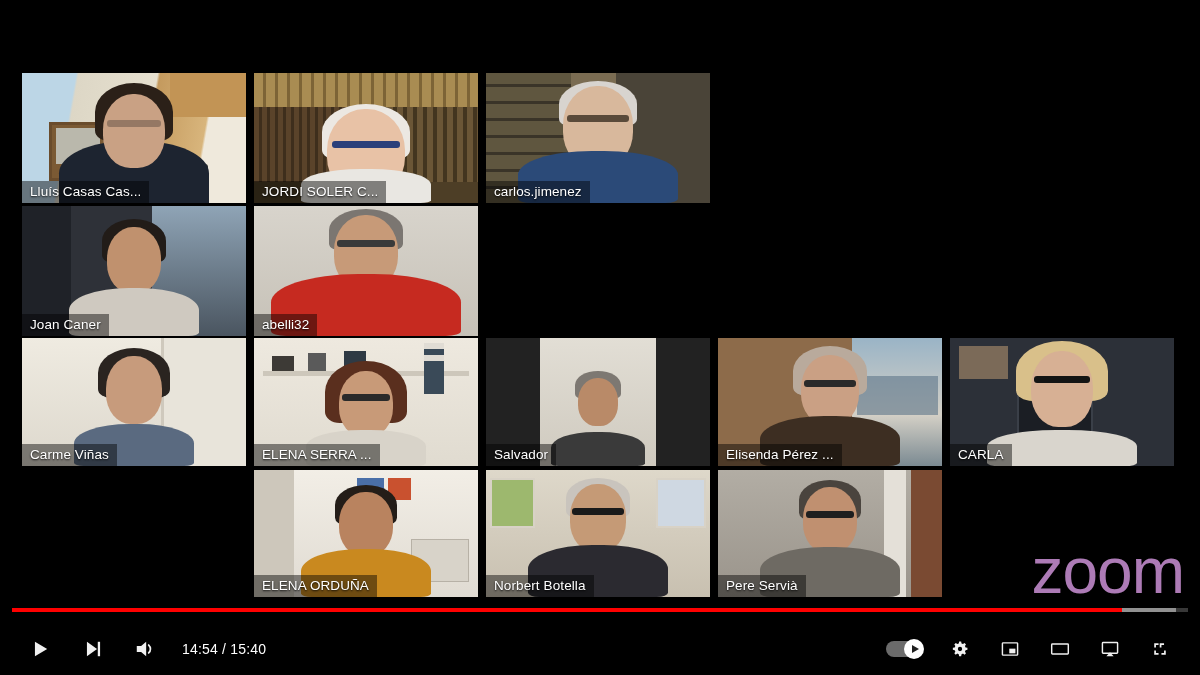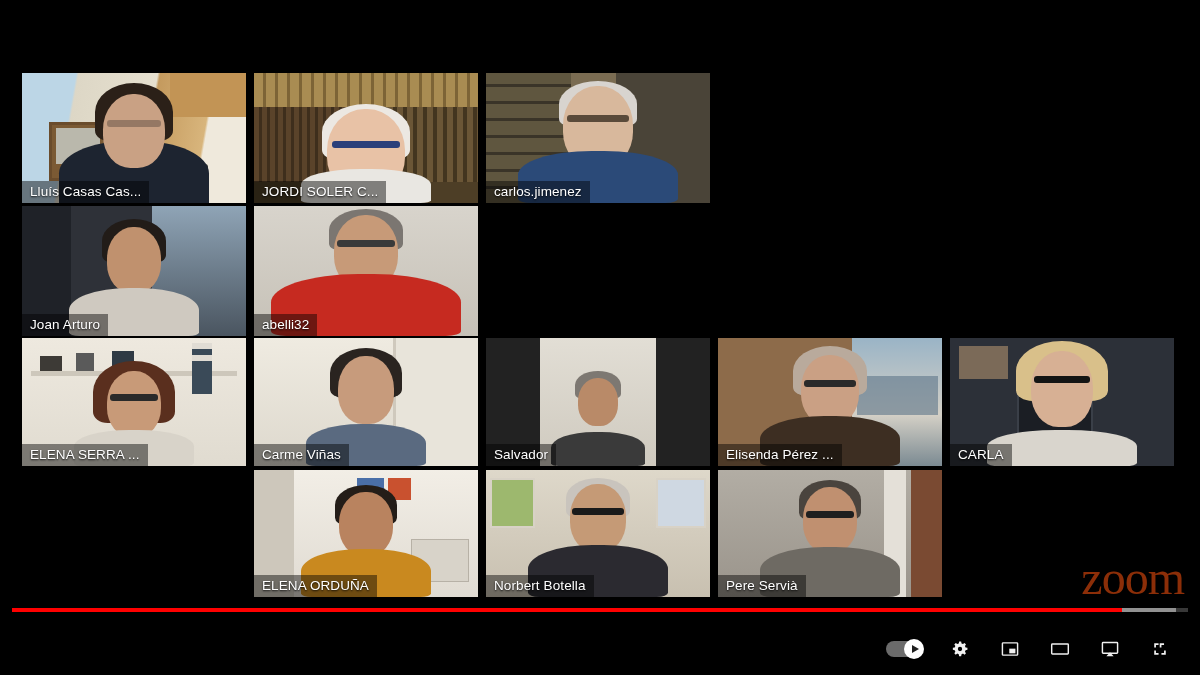--- a/index.html
+++ b/index.html
@@ -81,27 +81,27 @@
                     border-radius:50% 50% 18% 18%; }
   .scene .torso   { position:absolute; left:50%; transform:translateX(-50%);
                     border-radius:46% 46% 8% 8%; }
   .scene .glasses { position:absolute; left:50%; transform:translateX(-50%);
                     height:7px; border-radius:3px; }
 
   
   #zoom-watermark {
     position: absolute;
     right: 16px; bottom: 12px;
-    font-size: 48px;
+    font-size: 64px;
     line-height: 0.8;
     font-weight: 400;
-    color: #c2410c;
+    color: #f0abfc;
     opacity: 0.72;
     letter-spacing: -1px;
-    font-family: Liberation Serif, serif;
+    font-family: Liberation Sans, sans-serif;
     user-select: none;
   }
 
   
   #chrome {
     position: absolute;
     left: 0; bottom: 0;
     width: 1200px; height: 72px;
     background: #000;
   }
@@ -239,62 +239,62 @@
     <div class="grid-row r2">
       <div class="tile">
         <div class="scene">
           <div class="bg" style="background:#2e3138"></div>
           <div class="furn" style="left:58%;top:0;width:42%;height:100%;background:linear-gradient(180deg,#8fa4b6,#4a5560)"></div>
           <div class="furn" style="left:0;top:0;width:22%;height:100%;background:#1f2228"></div>
           <div class="hair" style="top:10%;width:64px;height:44px;background:#221c18"></div>
           <div class="head" style="top:16%;width:54px;height:66px;background:#c0916e"></div>
           <div class="torso" style="bottom:0;width:130px;height:48px;background:#cfc9c0"></div>
         </div>
-        <div class="namebar">Joan Arturo</div>
+        <div class="namebar">Joan Caner</div>
       </div>
       <div class="tile">
         <div class="scene">
           <div class="bg" style="background:linear-gradient(180deg,#d8d4cc 0%,#c6c1b7 100%)"></div>
           <div class="hair" style="top:2%;width:74px;height:42px;background:#7b7671"></div>
           <div class="head" style="top:7%;width:64px;height:74px;background:#c79a78"></div>
           <div class="glasses" style="top:26%;width:58px;background:#3a3a3a"></div>
           <div class="torso" style="bottom:0;width:190px;height:62px;background:#c62a20"></div>
         </div>
         <div class="namebar">abelli32</div>
       </div>
     </div>
 
     <div class="grid-row r3">
+      <div class="tile">
+        <div class="scene">
+          <div class="bg" style="background:linear-gradient(180deg,#efebe1 0%,#ddd8cd 100%)"></div>
+          <div class="furn" style="left:62%;top:0;width:38%;height:100%;background:#e8e4da;border-left:3px solid #cfc9bd"></div>
+          <div class="hair" style="top:8%;width:72px;height:50px;background:#2a2420"></div>
+          <div class="head" style="top:14%;width:56px;height:68px;background:#c79b7c"></div>
+          <div class="torso" style="bottom:0;width:120px;height:42px;background:#5a6a80"></div>
+        </div>
+        <div class="namebar">Carme Viñas</div>
+      </div>
       <div class="tile">
         <div class="scene">
           <div class="bg" style="background:linear-gradient(180deg,#eee9df 0%,#e0dbd0 100%)"></div>
           <div class="furn" style="left:4%;top:26%;width:92%;height:4%;background:#cdc7bb"></div>
           <div class="furn" style="left:8%;top:14%;width:10%;height:12%;background:#3d3a36"></div>
           <div class="furn" style="left:24%;top:12%;width:8%;height:14%;background:#5a5a5a"></div>
           <div class="furn" style="left:40%;top:10%;width:10%;height:16%;background:#2f3a44"></div>
           <div class="furn" style="left:76%;top:4%;width:9%;height:40%;background:linear-gradient(180deg,#e0dcd4 0 6px,#3a4a58 6px 12px,#e0dcd4 12px 18px,#3a4a58 18px 24px)"></div>
           <div class="hair" style="top:18%;width:82px;height:62px;background:#5a2f1e"></div>
           <div class="head" style="top:26%;width:54px;height:66px;background:#c89a78"></div>
           <div class="glasses" style="top:44%;width:48px;background:#2a2a2a"></div>
           <div class="torso" style="bottom:0;width:120px;height:36px;background:#d8d3c9"></div>
         </div>
         <div class="namebar">ELENA SERRA ...</div>
       </div>
       <div class="tile">
         <div class="scene">
-          <div class="bg" style="background:linear-gradient(180deg,#efebe1 0%,#ddd8cd 100%)"></div>
-          <div class="furn" style="left:62%;top:0;width:38%;height:100%;background:#e8e4da;border-left:3px solid #cfc9bd"></div>
-          <div class="hair" style="top:8%;width:72px;height:50px;background:#2a2420"></div>
-          <div class="head" style="top:14%;width:56px;height:68px;background:#c79b7c"></div>
-          <div class="torso" style="bottom:0;width:120px;height:42px;background:#5a6a80"></div>
-        </div>
-        <div class="namebar">Carme Viñas</div>
-      </div>
-      <div class="tile">
-        <div class="scene">
           <div class="bg" style="background:#222"></div>
           <div class="furn" style="left:24%;top:0;width:52%;height:100%;background:linear-gradient(180deg,#e2ded5 0%,#cfcabf 100%)"></div>
           <div class="hair" style="top:26%;width:46px;height:28px;background:#7d7872"></div>
           <div class="head" style="top:31%;width:40px;height:48px;background:#b98a68"></div>
           <div class="torso" style="bottom:0;width:94px;height:34px;background:#3a3a3a"></div>
         </div>
         <div class="namebar">Salvador</div>
       </div>
       <div class="tile">
         <div class="scene">
@@ -366,20 +366,45 @@
   </div>
 
   <div id="chrome">
 
     <div id="progress-wrap">
       <div id="progress-loaded" style="width: 99%;"></div>
       <div id="progress-played" style="width: 94.4%; background: rgb(255, 0, 0);"></div>
     </div>
 
     <div id="controls">
+      <div class="ctrl-left">
+
+        <div class="yt-btn">
+          <svg width="26" height="26" viewBox="0 0 36 36">
+            <path d="M11 8 L28 18 L11 28 Z" fill="#fff"></path>
+          </svg>
+        </div>
+
+        <div class="yt-btn">
+          <svg width="26" height="26" viewBox="0 0 36 36">
+            <path d="M11 8 L25 18 L11 28 Z" fill="#fff"></path>
+            <rect x="26" y="8" width="3.2" height="20" fill="#fff"></rect>
+          </svg>
+        </div>
+
+        <div class="yt-btn">
+          <svg width="26" height="26" viewBox="0 0 36 36">
+            <path d="M8 14 L14 14 L21 8 L21 28 L14 22 L8 22 Z" fill="#fff"></path>
+            <path d="M24.5 12.5 a7.5 7.5 0 0 1 0 11" stroke="#fff" stroke-width="2.4" fill="none" stroke-linecap="round"></path>
+            <path d="M27.5 9.5 a11.5 11.5 0 0 1 0 17" stroke="#fff" stroke-width="2.2" fill="none" stroke-linecap="round" opacity="0"></path>
+          </svg>
+        </div>
+
+        <div id="time-display">14:54 / 15:40</div>
+      </div>
 
       <div class="ctrl-right">
 
         <div id="autoplay-toggle">
           <div class="switch">
             <div class="knob"></div>
           </div>
         </div>
 
         <div class="yt-btn">

